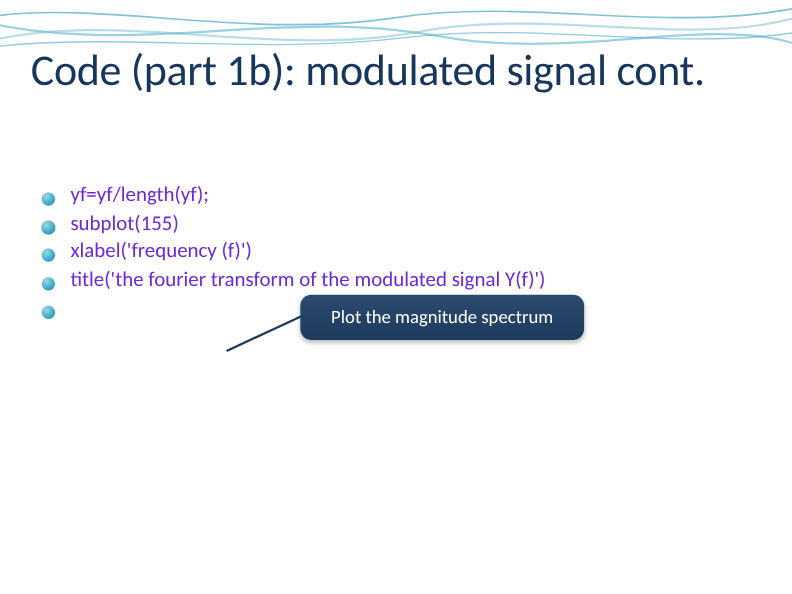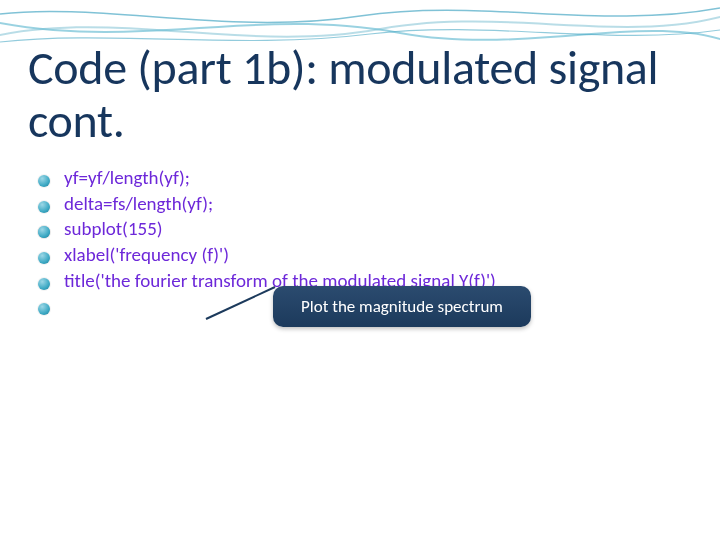--- a/index.html
+++ b/index.html
@@ -22,21 +22,21 @@
     left: 0;
     width: 720px;
     height: 58px;
     pointer-events: none;
   }
   .title {
     position: absolute;
     top: 42px;
     left: 28px;
     right: 28px;
-    font-size: 48px;
+    font-size: 40px;
     line-height: 1.1;
     color: #17365d;
     font-weight: 400;
     letter-spacing: -0.3px;
   }
   .content {
     position: absolute;
     top: 165px;
     left: 38px;
     right: 20px;
@@ -65,21 +65,20 @@
     position: absolute;
     background: linear-gradient(#2b4b6f, #1c3a5c);
     color: #fff;
     font-size: 17px;
     padding: 10px 28px;
     border-radius: 10px;
     box-shadow: 0 2px 4px rgba(0,0,0,0.25);
     left: 273px;
     top: 268px;
     white-space: nowrap;
-    margin-top: 18px;
   }
   .callout-line {
     position: absolute;
     pointer-events: none;
   }
 </style>
 </head>
 <body>
 
 <div class="slide">
@@ -89,21 +88,21 @@
     <path d="M0,22 C140,48 260,6 400,32 C520,54 640,14 720,38 L720,40 C640,16 520,56 400,34 C260,8 140,50 0,24 Z" fill="#6fbfd4" opacity="0.7"></path>
     <path d="M0,14 C100,2 230,36 360,16 C480,-2 600,30 720,8" stroke="#4aa8c4" stroke-width="1.5" fill="none" opacity="0.7"></path>
     <path d="M0,42 C110,30 240,50 370,34 C490,20 610,46 720,30" stroke="#4aa8c4" stroke-width="1.2" fill="none" opacity="0.6"></path>
   </svg>
 
   <h1 class="title">Code (part 1b): modulated signal cont.</h1>
 
   <div class="content">
     <ul class="bullet-list">
       <li><span class="dot"></span><span>yf=yf/length(yf);</span></li>
-      <li><span class="dot"></span><span>delta=fs/length(yf);</span></li>
+      <li><span class="dot"></span></li>
       <li><span class="dot"></span></li>
       <li><span class="dot"></span><span>subplot(155)</span></li>
       <li><span class="dot"></span><span>xlabel('frequency (f)')</span></li>
       <li><span class="dot"></span><span>title('the fourier transform of the modulated signal Y(f)')</span></li>
       <li><span class="dot"></span></li>
     </ul>
   </div>
 
   <div class="callout">Plot the magnitude spectrum</div>
 

